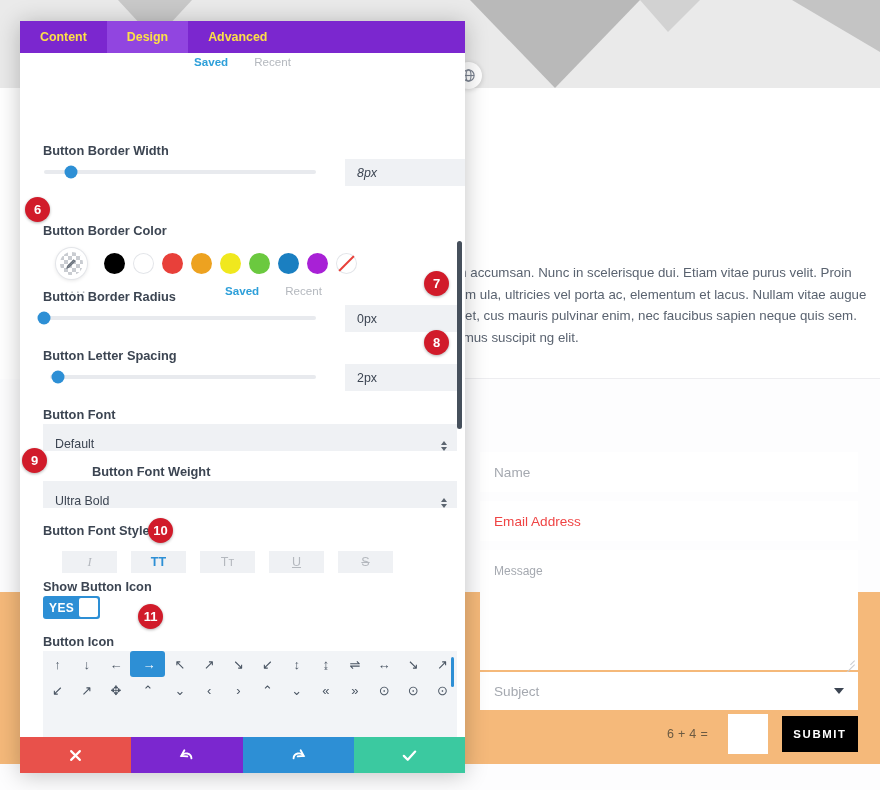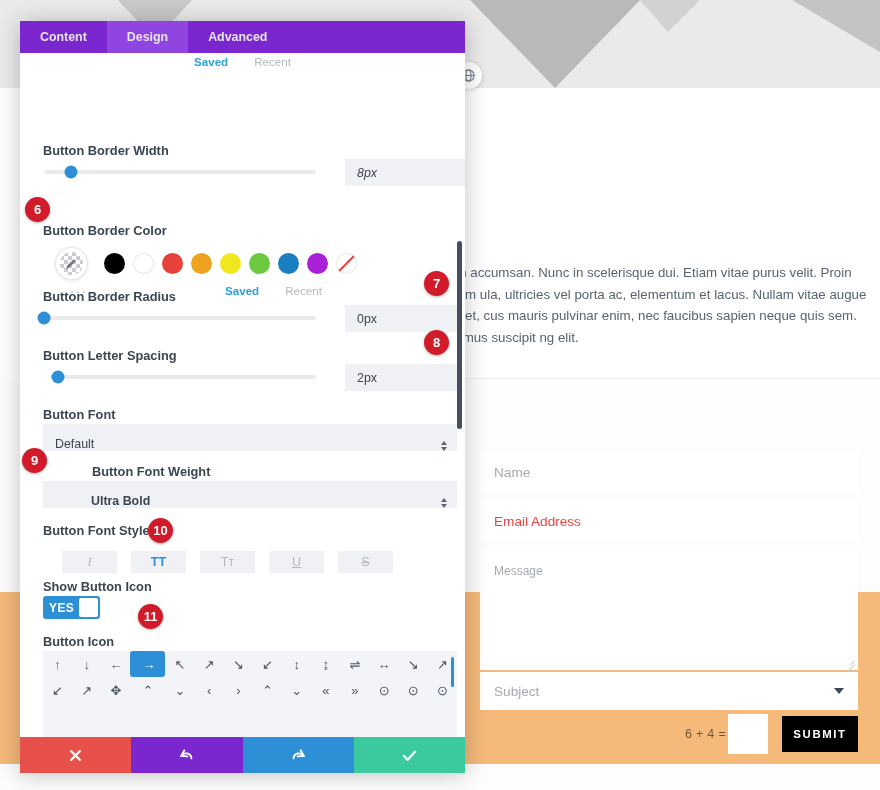--- a/index.html
+++ b/index.html
@@ -25,39 +25,39 @@
   .f-msg{position:absolute;left:480px;top:550px;width:378px;height:120px;color:#a5a9b0;font-size:12px;padding:14px 0 0 14px;box-sizing:border-box;background:#fff;}
   .msg-resize{position:absolute;right:3px;bottom:3px;width:11px;height:11px;}
   .msg-resize:before,.msg-resize:after{content:"";position:absolute;background:#c9ccd1;}
   .msg-resize:before{right:0;bottom:2px;width:11px;height:1px;transform:rotate(-45deg);transform-origin:100% 100%;}
   .msg-resize:after{right:0;bottom:6px;width:6px;height:1px;transform:rotate(-45deg);transform-origin:100% 100%;}
 
   .f-subject{position:absolute;left:480px;top:672px;width:378px;height:38px;background:#fff;display:flex;align-items:center;padding-left:14px;box-sizing:border-box;color:#a5a9b0;font-size:13.6px;}
   .caret{position:absolute;right:14px;top:16px;width:0;height:0;border-left:5.5px solid transparent;border-right:5.5px solid transparent;border-top:6px solid #3c4552;}
 
   .captcha-row{position:absolute;left:480px;top:714px;width:378px;height:40px;display:flex;align-items:center;justify-content:flex-end;}
-  .captcha-q{color:#6b5a42;font-size:12.5px;margin-right:2px;letter-spacing:.3px;}
+  .captcha-q{color:#6b5a42;font-size:12.5px;margin-right:20px;letter-spacing:.3px;}
   .captcha-in{width:36px;height:38px;background:#fff;border:0;}
   .submit-btn{margin-left:14px;width:76px;height:36px;background:#000;color:#fff;font-size:11.4px;font-weight:bold;letter-spacing:1.6px;display:flex;align-items:center;justify-content:center;}
 
   .globe{position:absolute;left:455px;top:62px;width:27px;height:27px;border-radius:50%;background:#fff;box-shadow:0 1px 5px rgba(0,0,0,.16);display:flex;align-items:center;justify-content:center;}
   .globe svg{width:15px;height:15px;}
 
   
   #modal{position:absolute;left:20px;top:21px;width:445px;height:752px;background:#fff;
          box-shadow:0 2px 22px rgba(0,0,0,.24);display:flex;flex-direction:column;overflow:hidden;}
 
   .m-head{height:40px;background:#7b27cf;display:flex;align-items:center;padding:0 14px 0 18px;flex:0 0 auto;}
   .m-title{color:#fff;font-size:14.6px;font-weight:bold;flex:1;}
   .m-hicons{display:flex;align-items:center;gap:16px;}
   .m-hicons .hi{width:16px;height:16px;display:flex;align-items:center;justify-content:center;cursor:pointer;}
   .m-hicons svg{display:block;}
 
   .m-tabs{height:32px;background:#7b27cf;display:flex;flex:0 0 auto;}
-  .m-tab{padding:0 20px;display:flex;align-items:center;color:#e5e5e5;font-size:12.4px;font-weight:bold;cursor:pointer;text-align:right;}
+  .m-tab{padding:0 20px;display:flex;align-items:center;color:#fde047;font-size:12.4px;font-weight:bold;cursor:pointer;text-align:right;}
   .m-tab.active{background:#9145e0;}
 
   .m-body{flex:1 1 auto;position:relative;background:#fff;overflow:hidden;}
 
   .saved-recent{position:absolute;right:0;left:0;top:0;height:22px;display:flex;justify-content:center;gap:26px;padding-top:2px;}
   .sr-a{color:#2d9fd9;font-size:11.6px;font-weight:bold;cursor:pointer;}
   .sr-b{color:#b4b8be;font-size:11.6px;cursor:pointer;}
 
   .sec-label{color:#3c4552;font-size:12.8px;font-weight:bold;}
   .slider{position:relative;height:4px;background:#e8eaee;border-radius:2px;}
@@ -229,21 +229,21 @@
     <div style="position:absolute;left:23px;top:371px;width:414px;" class="sel">
       <span class="txt">Default</span>
       <span class="arrows">
           <i class="ar-u"></i>
           <i class="ar-d"></i>
         </span>
     </div>
 
     <div style="position:absolute;left:34px;top:411px;padding-left:38px;" class="sec-label">Button Font Weight</div>
     <div style="position:absolute;left:23px;top:428px;width:414px;" class="sel">
-      <span class="txt" style="font-weight:bold;margin-left:36px;">Ultra Bold</span>
+      <span class="txt" style="font-weight:normal;">Ultra Bold</span>
       <span class="arrows">
           <i class="ar-u"></i>
           <i class="ar-d"></i>
         </span>
     </div>
 
     <div style="position:absolute;left:23px;top:468px;display:flex;align-items:center;gap:8px;">
       <span class="sec-label">Button Font Style</span>
       <span>
         <svg width="13" height="13" viewBox="0 0 24 24" fill="none" stroke="#3c4552" stroke-width="2.2" stroke-linecap="round">

